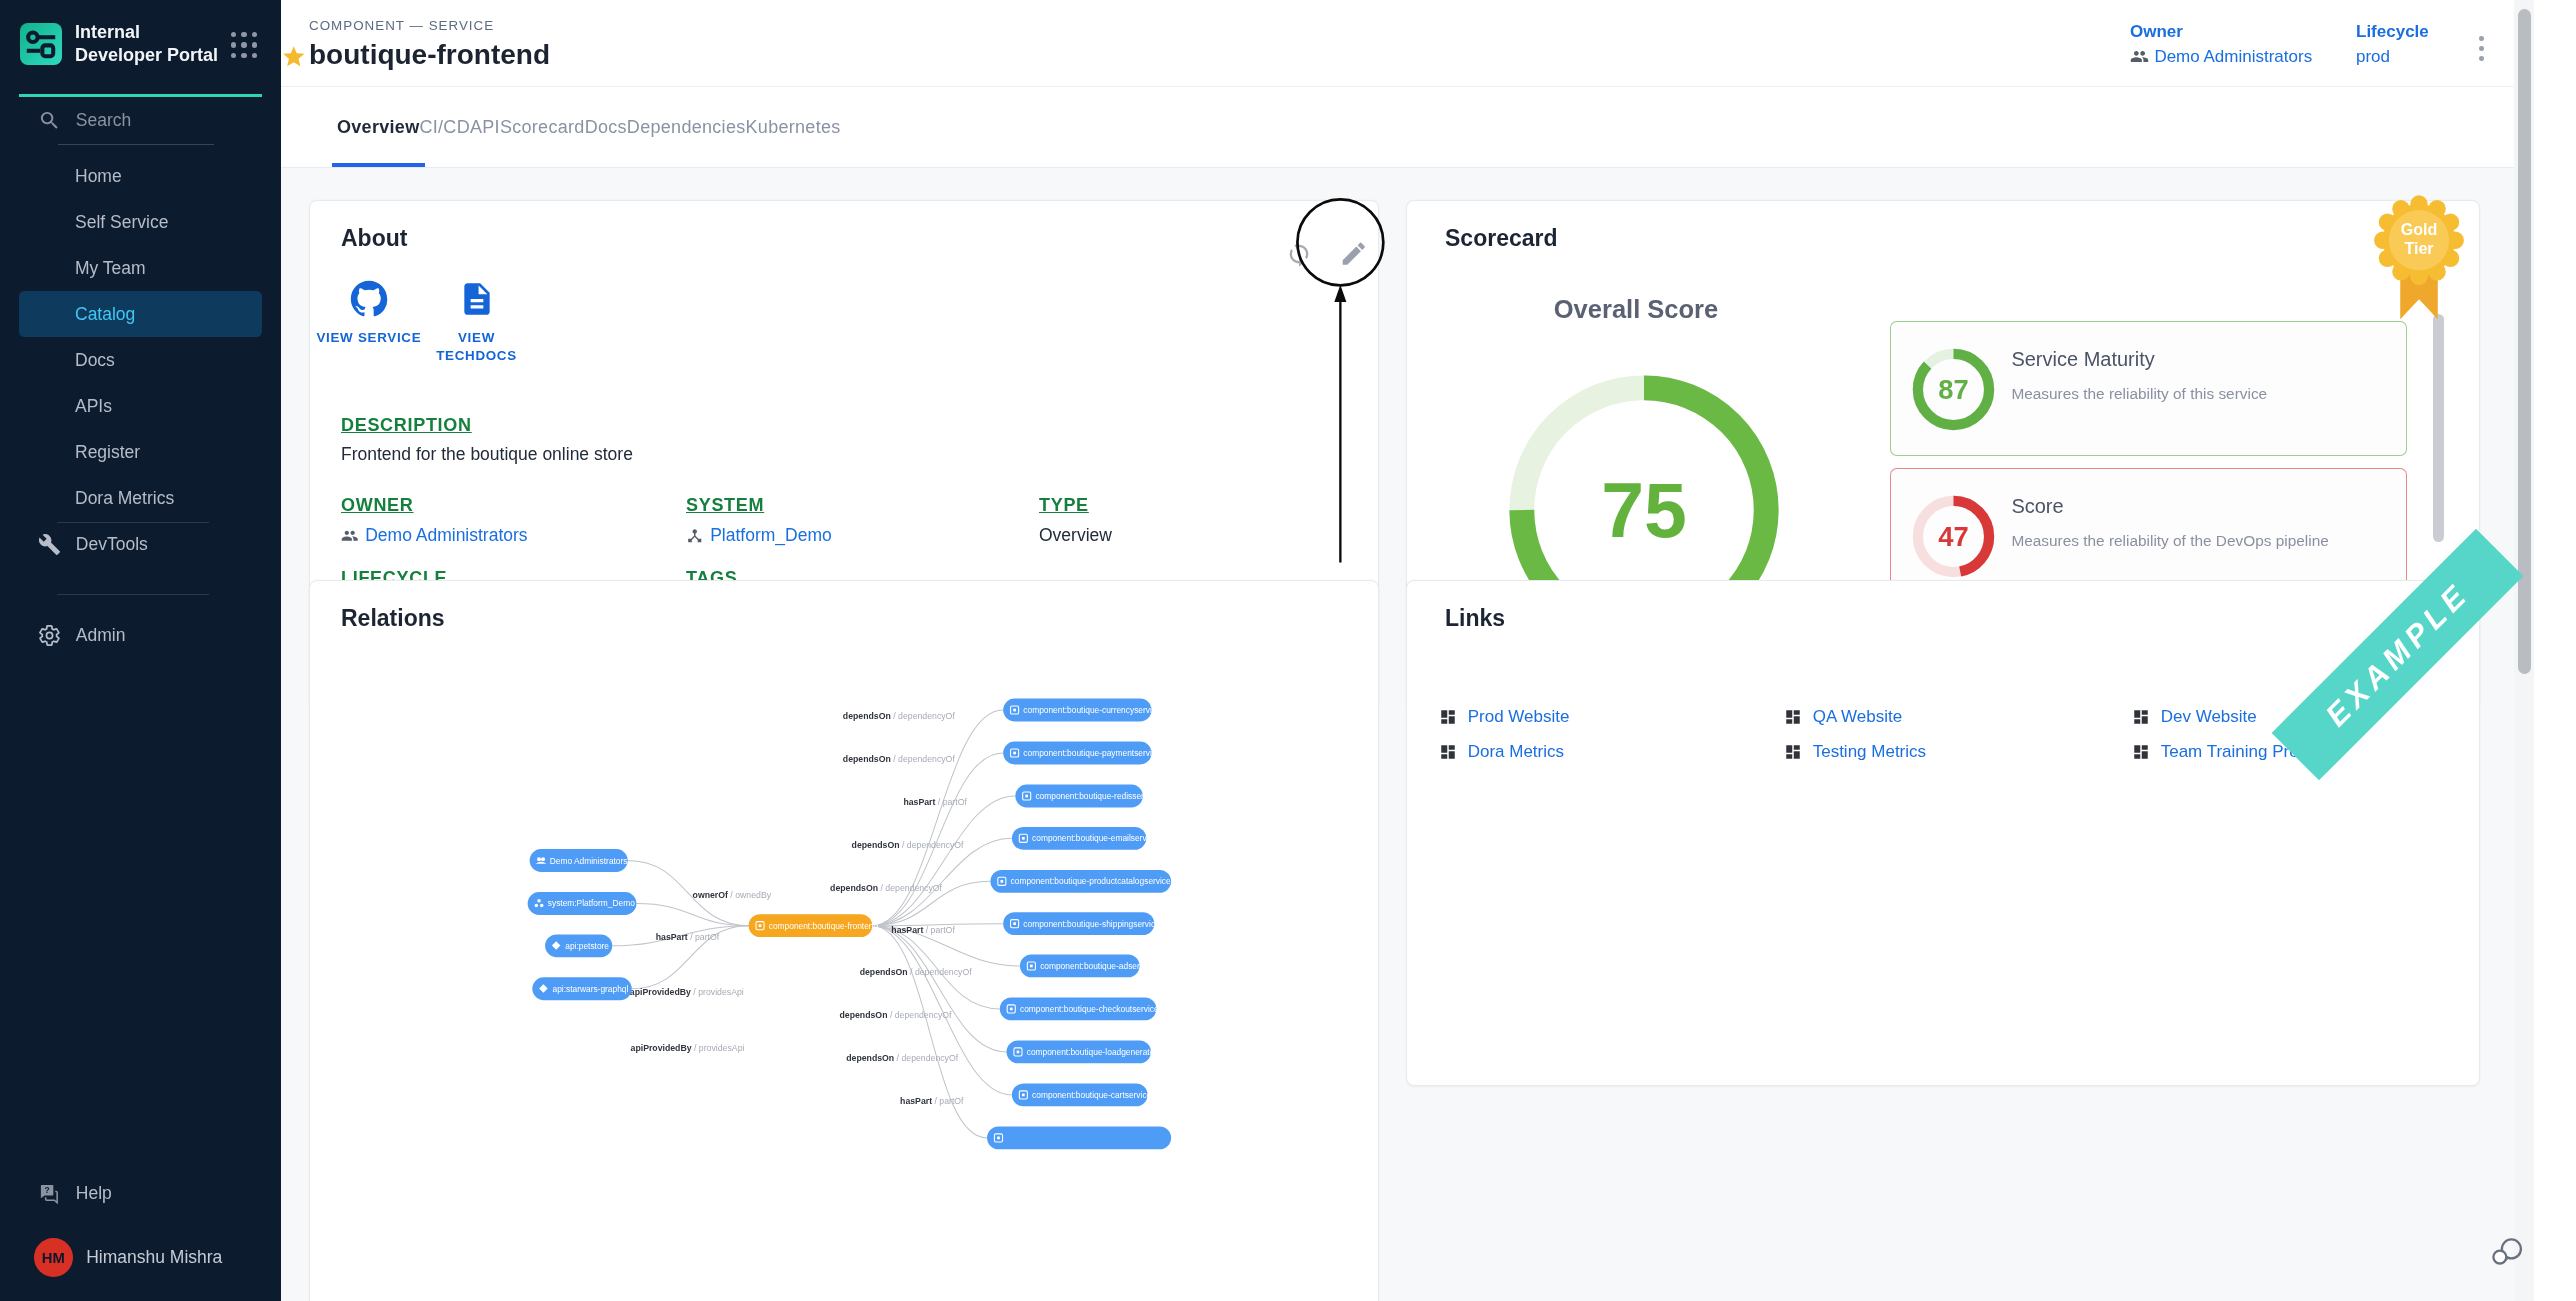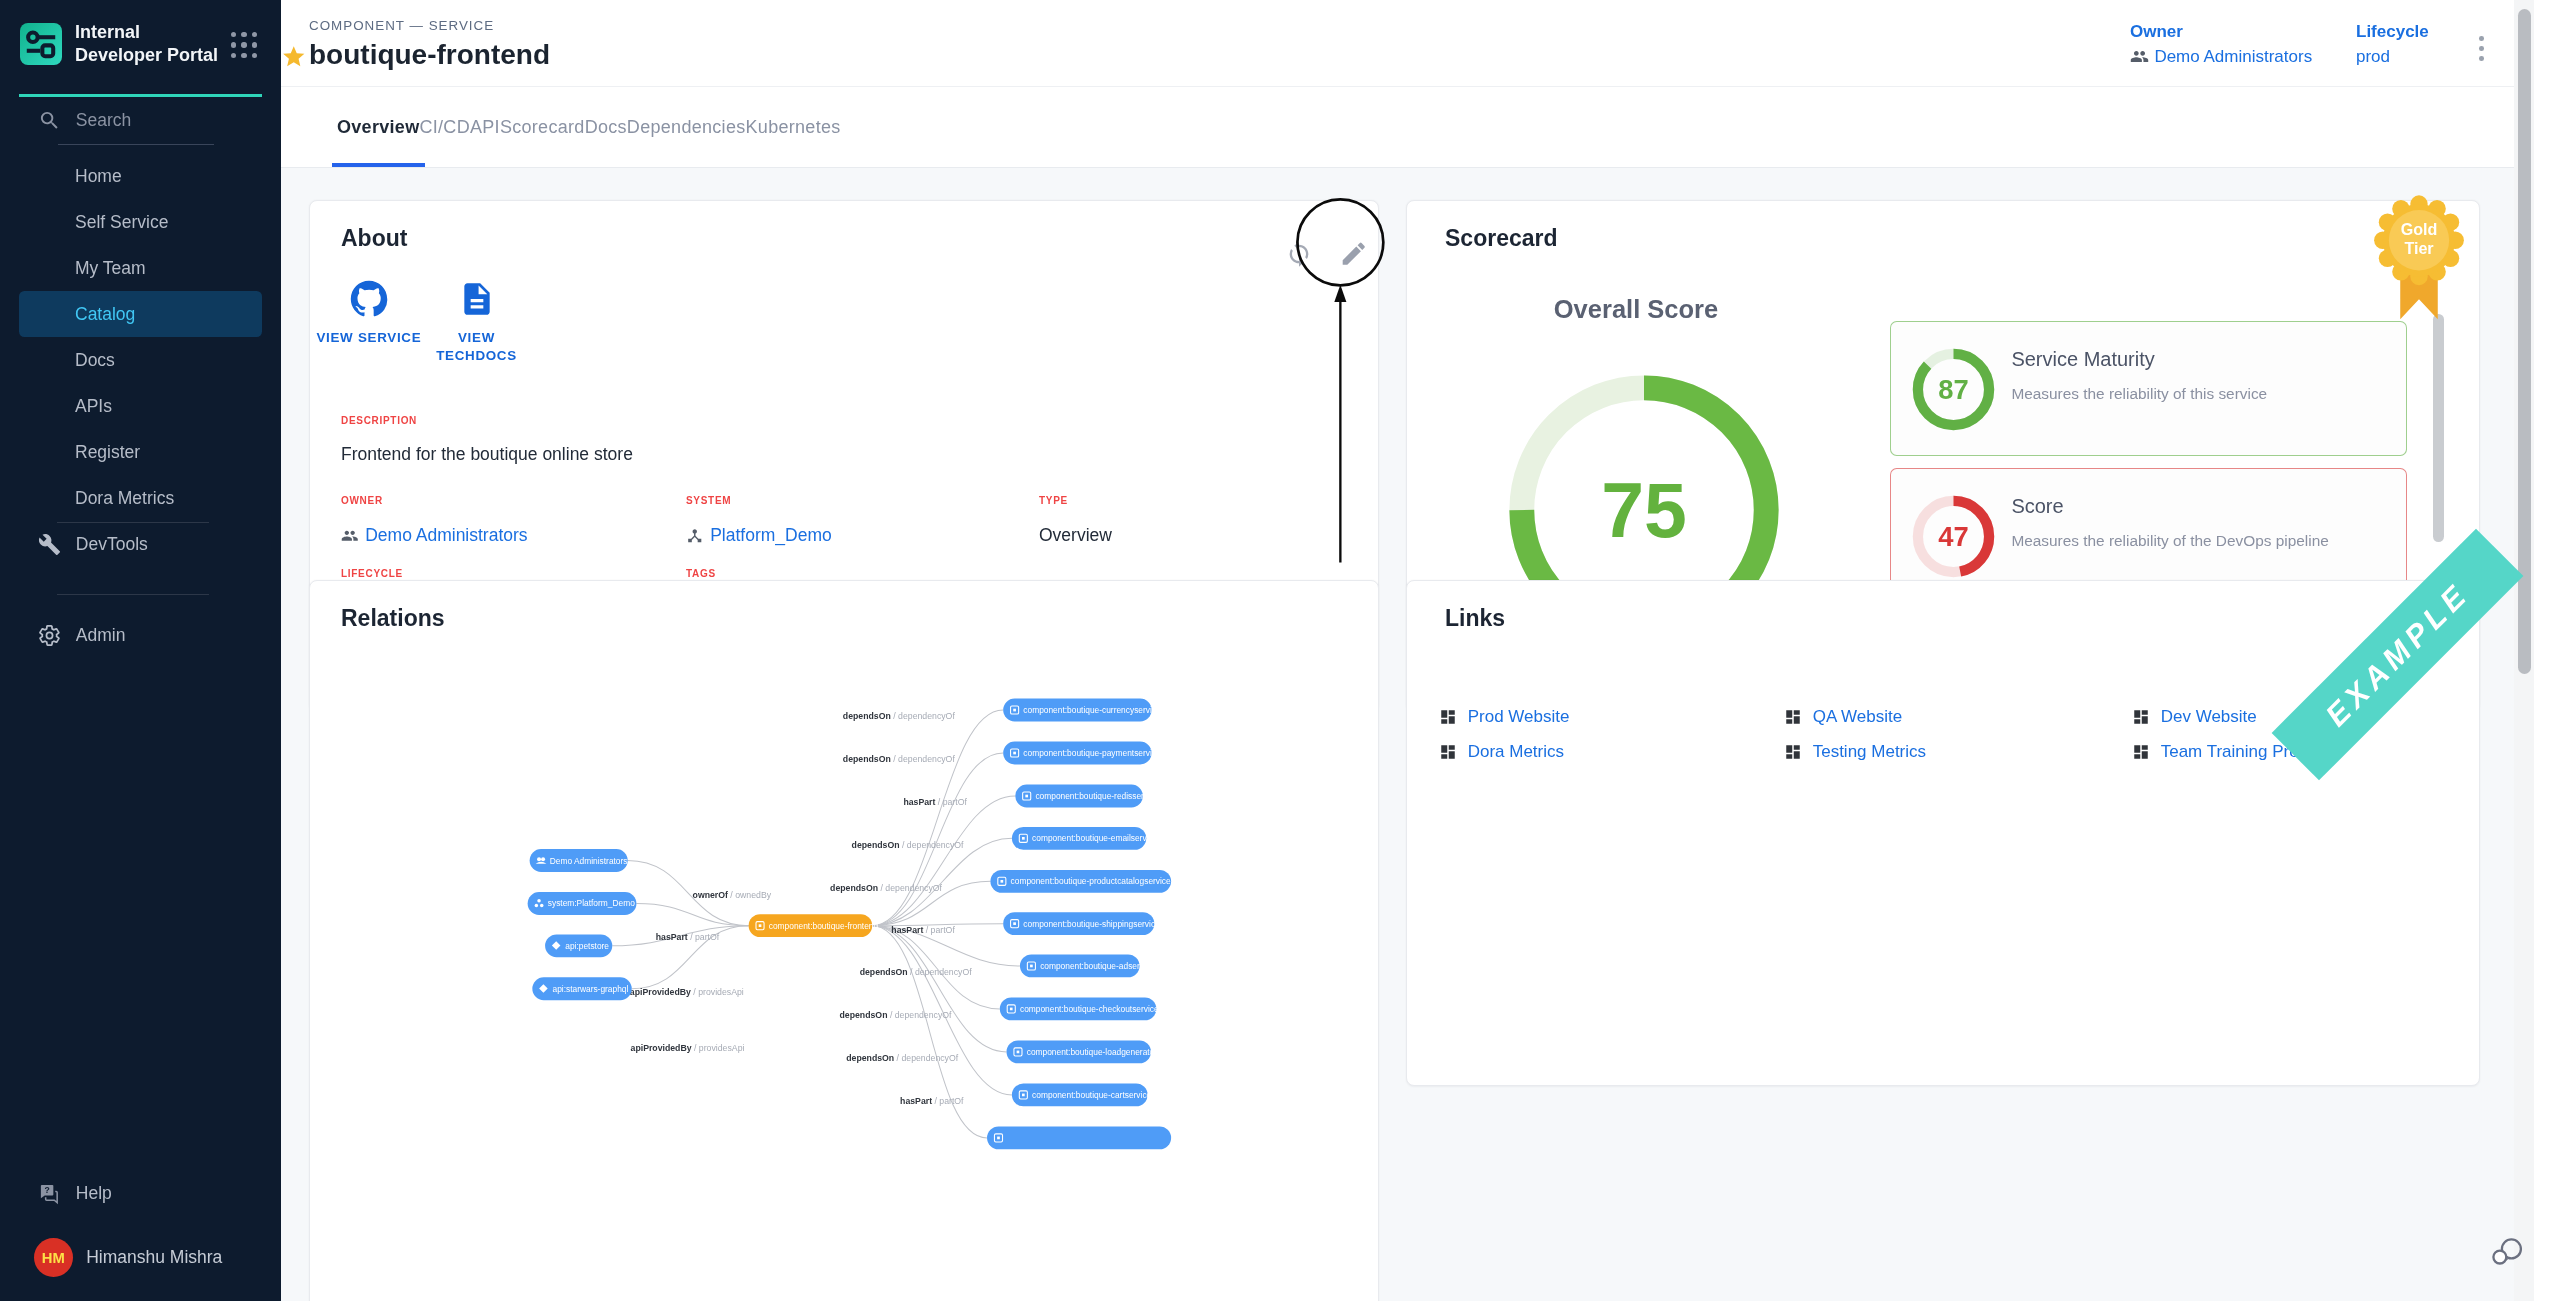--- a/index.html
+++ b/index.html
@@ -31,21 +31,21 @@
   .nav-item { height:46px; display:flex; align-items:center; padding-left:56px; font-size:17.5px;
               color:#b6bdc9; border-radius:5.4px; cursor:pointer; }
   .nav-item.active { background:#0e3a5e; color:#41c7f4; }
   .side-divider { position:absolute; left:57px; width:152px; height:0.7px; background:#2c3748; }
 
   #devtools-row { top:525px; }
   #admin-row { top:616px; }
   #help-row { top:1174px; }
   #user-row { position:absolute; left:19px; top:1234px; width:243px; height:47px;
               display:flex; align-items:center; cursor:pointer; }
-  #avatar { width:39px; height:39px; border-radius:50%; background:#d93025; color:#fde047;
+  #avatar { width:39px; height:39px; border-radius:50%; background:#d93025; color:#0f172a;
             display:flex; align-items:center; justify-content:center; font-weight:bold;
             font-size:14.8px; margin-left:14.8px; margin-right:13.4px; }
   #user-name { font-size:17.5px; color:#c6ccd6; }
 
   
   #main { position:absolute; left:281px; top:0; width:2234px; height:1301px; background:#f6f8fa; }
   #title-row { position:absolute; left:0; top:0; width:2234px; height:87px; background:#fff;
                border-bottom:0.7px solid #eef0f3; }
   #breadcrumb { position:absolute; left:28px; top:17.5px; font-size:13.4px; letter-spacing:1px;
                 color:#5d6b82; font-weight:500; }
@@ -77,21 +77,21 @@
   #relations-card { left:28px; top:580px; width:1070px; height:739px; overflow:hidden; }
   #links-card   { left:1125px; top:580px; width:1074px; height:506px; }
 
   
   .about-action { position:absolute; top:79px; width:107px; text-align:center; cursor:pointer; }
   .about-action .aic { width:38px; height:38px; margin:0 auto; }
   .about-action .alabel { margin-top:9.4px; font-size:13.4px; font-weight:bold; letter-spacing:0.7px;
                           color:#1565d8; line-height:18px; }
   #about-refresh { position:absolute; left:975px; top:39px; width:28px; height:28px; cursor:pointer; }
   #about-edit    { position:absolute; left:1029px; top:38px; width:29.5px; height:29.5px; cursor:pointer; }
-  .fld-label { position:absolute; font-size:10px; letter-spacing:0.7px; color:#ef4444; font-weight:bold; }
+  .fld-label { position:absolute; font-size:18px; letter-spacing:0.7px; color:#15803d; font-weight:bold;text-decoration:underline; }
   .fld-value { position:absolute; font-size:17.5px; color:#222b38; }
   .fld-link  { color:#1a6fe0; display:flex; align-items:center; gap:6.7px; cursor:pointer; }
   .tag-chip { display:inline-block; background:#f0f2f7; border-radius:4px; padding:8px 13.4px;
               font-size:16px; color:#33394a; }
 
   
   #overall-label { position:absolute; left:88px; top:94px; width:282px; text-align:center;
                    font-size:25.5px; font-weight:bold; color:#5a6172; }
   #overall-donut { position:absolute; left:96px; top:168px; width:282px; height:282px; }
   #overall-num { position:absolute; left:96px; top:168px; width:282px; height:282px; display:flex;

